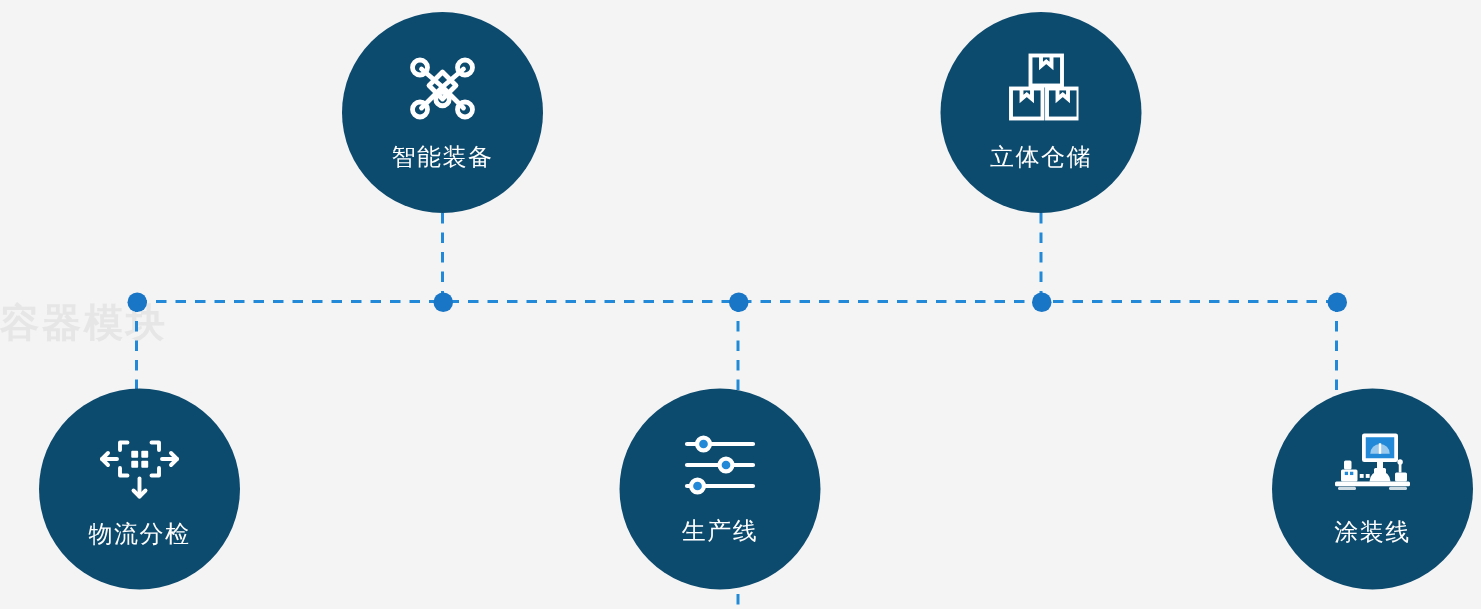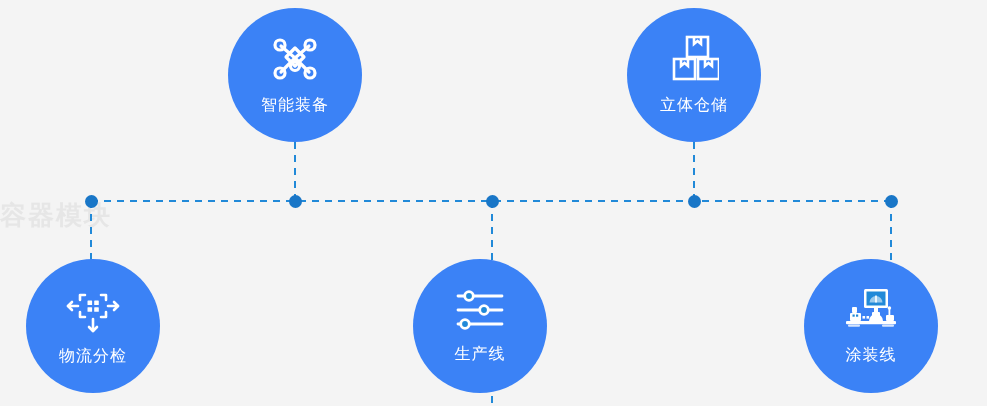--- a/index.html
+++ b/index.html
@@ -53,21 +53,21 @@
     height: 13px;
     border-radius: 50%;
     background: #1976c7;
     z-index: 4;
   }
 
   
   .bubble {
     position: absolute;
     border-radius: 50%;
-    background: #3b82f6;
+    background: #0c4a6e;
     display: flex;
     flex-direction: column;
     align-items: center;
     justify-content: center;
     z-index: 3;
     box-sizing: border-box;
   }
   .bubble .icon {
     display: block;
     line-height: 0;
@@ -83,21 +83,21 @@
 
   
   #bubble-smart-equipment   { left: 228px; top: 8px;   width: 134px; height: 134px; }
   #bubble-smart-equipment .icon { margin-bottom: 14px; }
 
   #bubble-stereo-warehouse  { left: 627px; top: 8px;   width: 134px; height: 134px; }
   #bubble-stereo-warehouse .icon { margin-bottom: 14px; }
 
   #bubble-logistics-sorting { left: 26px;  top: 259px; width: 134px; height: 134px; }
   #bubble-production-line   { left: 413px; top: 259px; width: 134px; height: 134px; }
-  #bubble-coating-line      { left: 804px; top: 259px; width: 134px; height: 134px; }
+  #bubble-coating-line      { left: 848px; top: 259px; width: 134px; height: 134px; }
 </style>
 </head>
 <body>
 
 <div id="diagram">
 
   <div class="watermark">容器模块</div>
 
   <svg class="connectors" width="987" height="406" viewBox="0 0 987 406">
 

